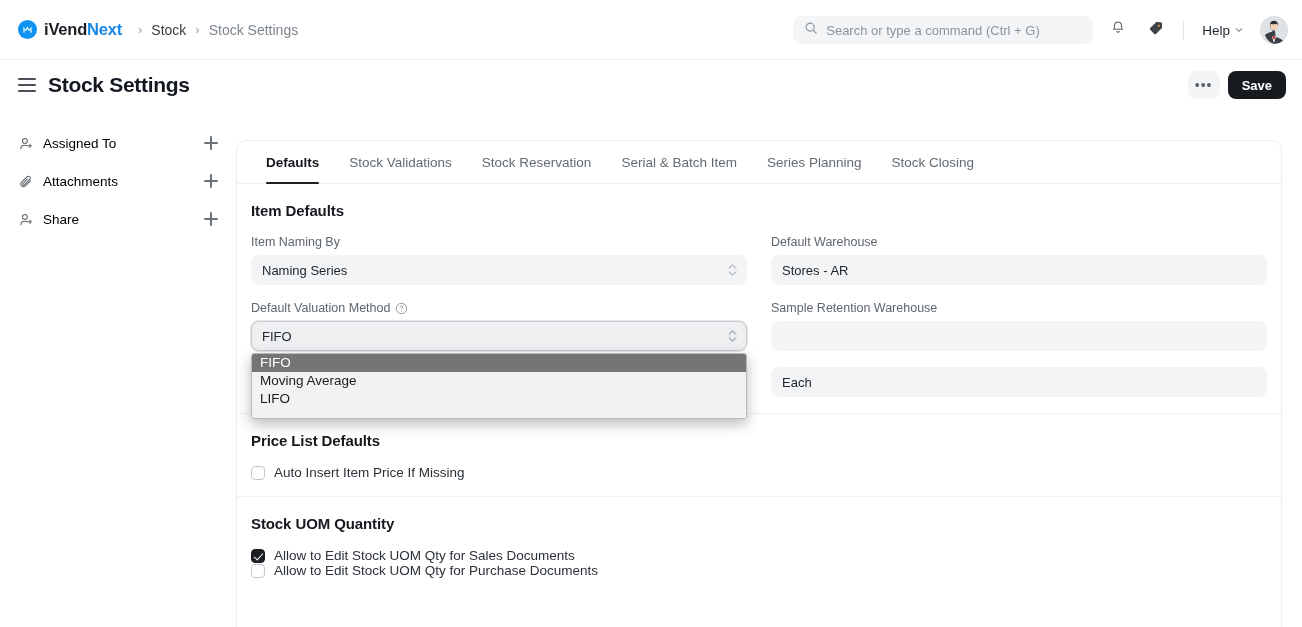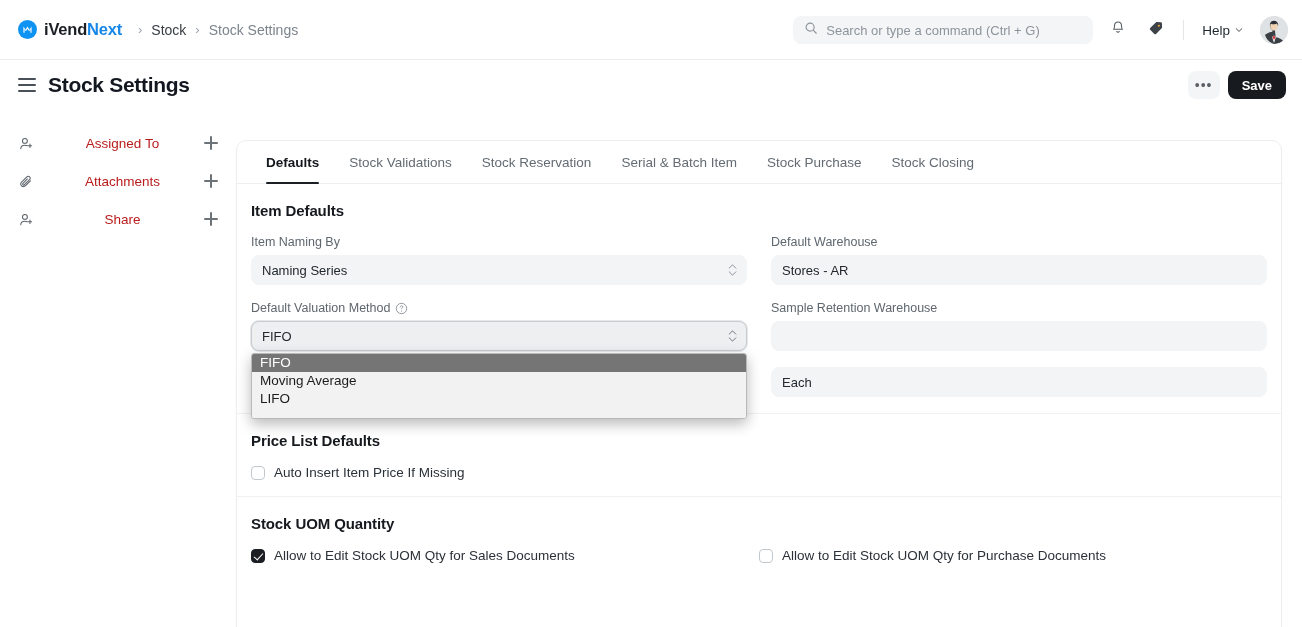--- a/index.html
+++ b/index.html
@@ -105,21 +105,21 @@
   
   .body-wrap { display: flex; height: calc(627px - 60px - 50px); }
   .side-col { width: 236px; flex: none; padding: 14px 16px 0 18px; }
   .side-item {
     display: flex; align-items: center; height: 38px; cursor: pointer;
   }
   .side-item .s-icon {
     width: 16px; height: 16px; flex: none; margin-right: 9px;
     display: flex; align-items: center; justify-content: center;
   }
-  .side-item .s-label { font-size: 13.5px; color: #b91c1c; flex: 1; text-align: center; }
+  .side-item .s-label { font-size: 13.5px; color: #000000; flex: 1; }
   .side-plus {
     width: 18px; height: 18px; position: relative; cursor: pointer; flex: none;
   }
   .side-plus:before, .side-plus:after {
     content: ""; position: absolute; background: #6b7278; border-radius: 2px;
   }
   .side-plus:before { left: 2px; right: 2px; top: 8px; height: 1.8px; }
   .side-plus:after { top: 2px; bottom: 2px; left: 8px; width: 1.8px; }
 
   
@@ -192,21 +192,21 @@
   .dd-opt {
     font-size: 13.5px; color: #1c1c1c; line-height: 18px;
     padding: 0 8px; height: 18px; cursor: pointer;
     white-space: nowrap;
   }
   .dd-opt.sel { background: #757575; color: #ffffff; }
   .dd-pad { height: 10px; background: #f2f2f2; }
 
   
   .chk-row { display: flex; align-items: center; }
-  .chk-grid { display: flex; }
+  .chk-grid { display: flex; flex-direction: column; }
   .chk-grid > .chk-cell { flex: 1; display: flex; align-items: center; }
   .chk {
     width: 14px; height: 14px; border-radius: 4px; flex: none;
     border: 1.3px solid #c3c8cd; background: #fff; margin-right: 9px;
     cursor: pointer; position: relative;
   }
   .chk.on { background: #1b1f24; border-color: #1b1f24; }
   .chk.on:after {
     content: ""; position: absolute; left: 4px; top: 1px;
     width: 4px; height: 8px; border: solid #fff;
@@ -343,21 +343,21 @@
   </aside>
 
   <main class="main-col">
     <div class="card">
 
       <div class="tabs">
         <div class="tab active">Defaults</div>
         <div class="tab">Stock Validations</div>
         <div class="tab">Stock Reservation</div>
         <div class="tab">Serial &amp; Batch Item</div>
-        <div class="tab">Stock Purchase</div>
+        <div class="tab">Series Planning</div>
         <div class="tab">Stock Closing</div>
       </div>
 
       <section class="section">
         <h2 class="section-title">Item Defaults</h2>
         <div class="grid2">
 
           <div class="col">
 
             <div class="field">

